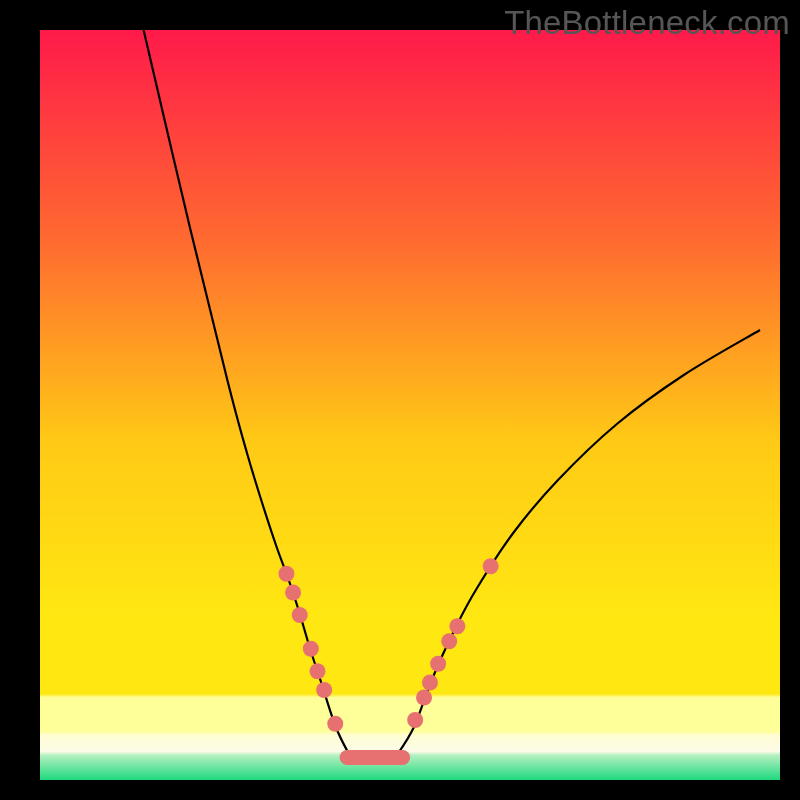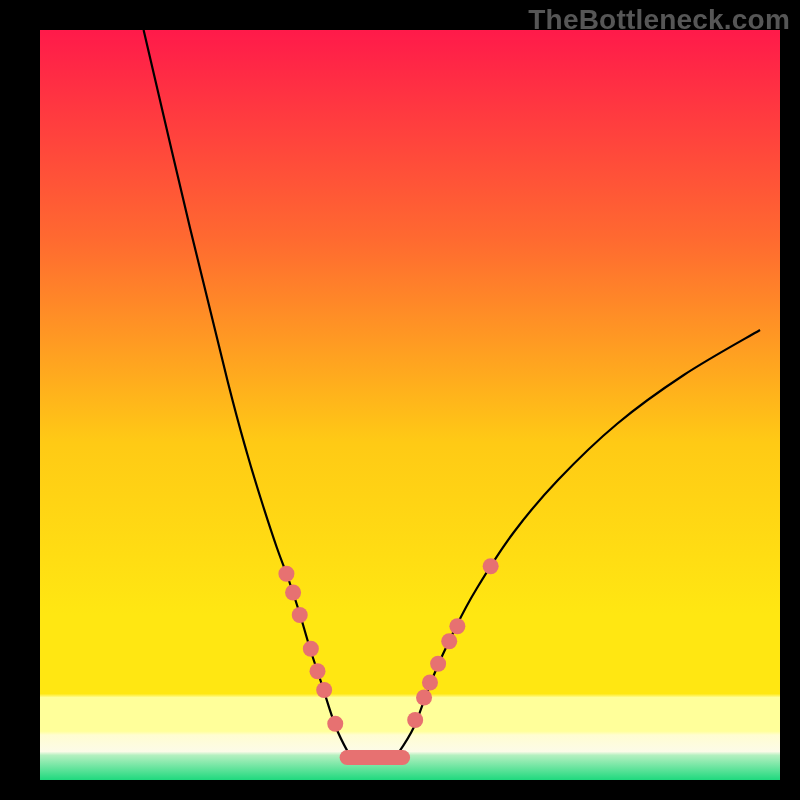--- a/index.html
+++ b/index.html
@@ -15,22 +15,22 @@
     top: 0;
     left: 0;
     width: 800px;
     height: 800px;
   }
   .watermark {
     position: absolute;
     top: 4px;
     right: 10px;
     font-family: Arial, Helvetica, sans-serif;
-    font-size: 28px;
-    font-weight: 700;
+    font-size: 33px;
+    font-weight: 400;
     color: #565656;
     letter-spacing: 0.2px;
   }
 </style>
 </head>
 <body>
 
 <svg class="frame" viewBox="0 0 800 800" xmlns="http://www.w3.org/2000/svg">
 
   <rect x="0" y="0" width="800" height="800" fill="#000"></rect>

